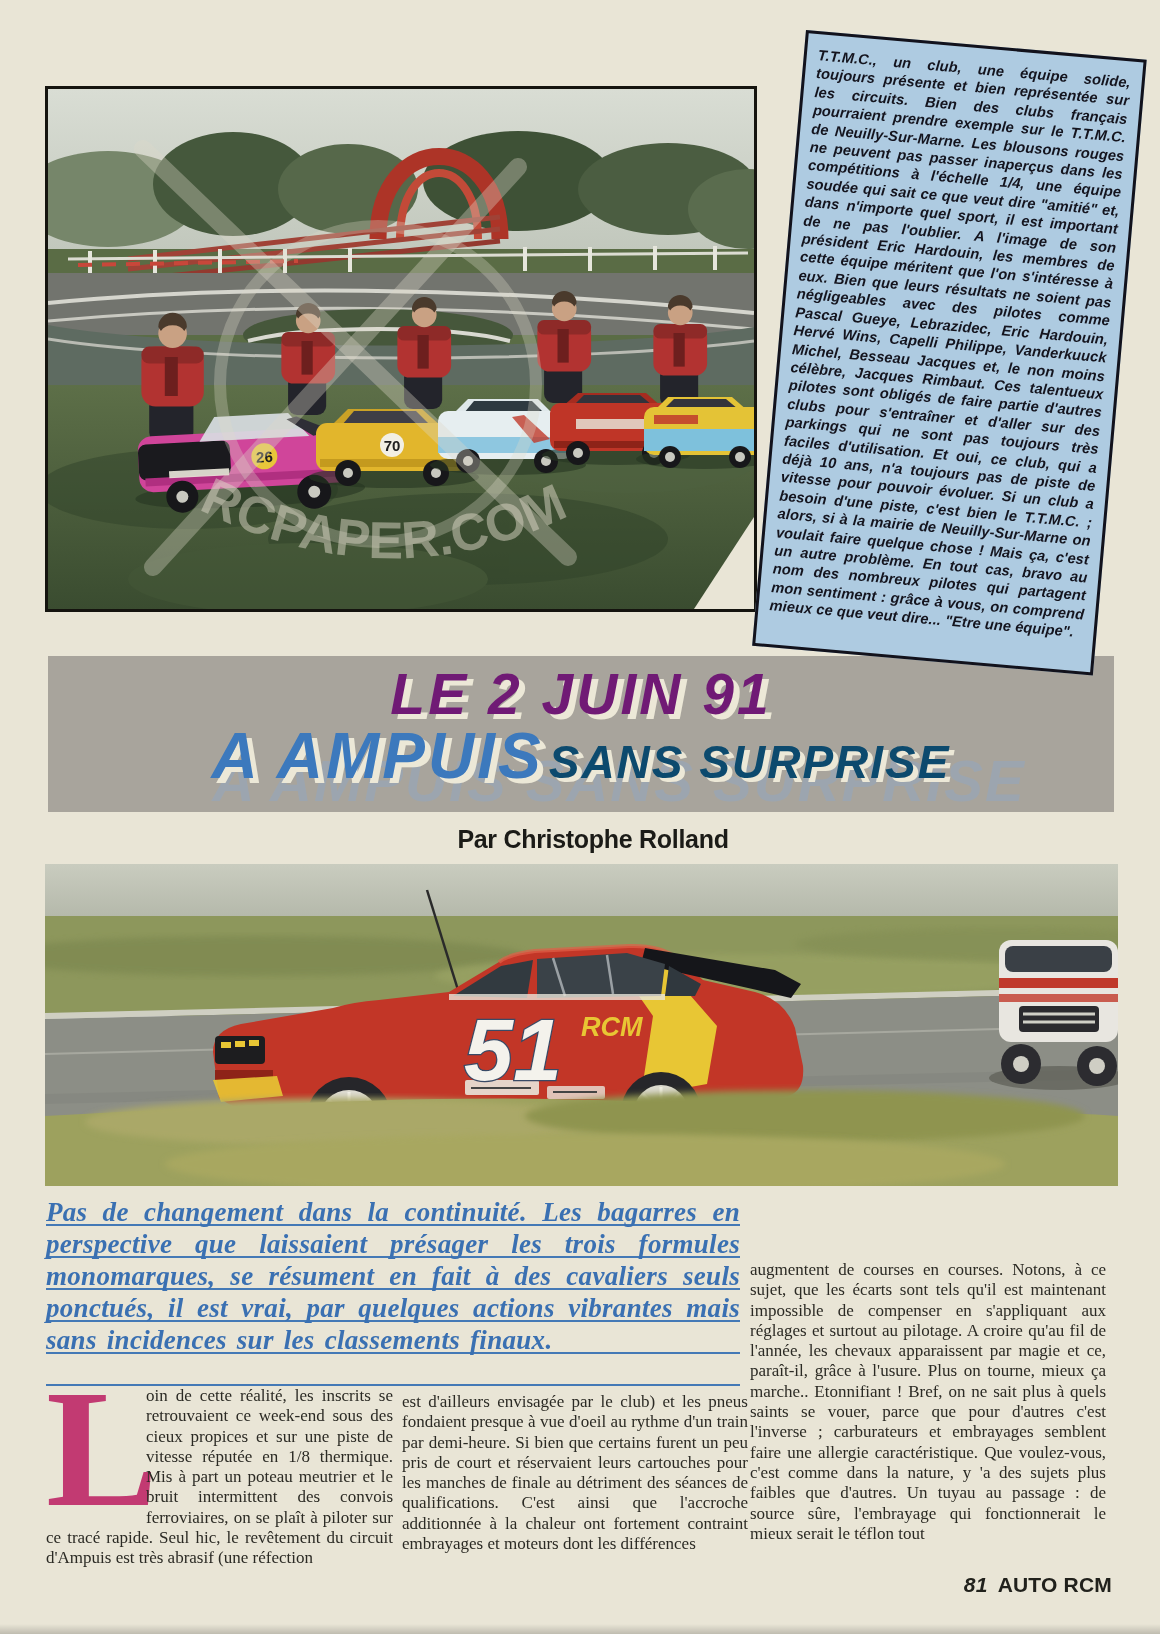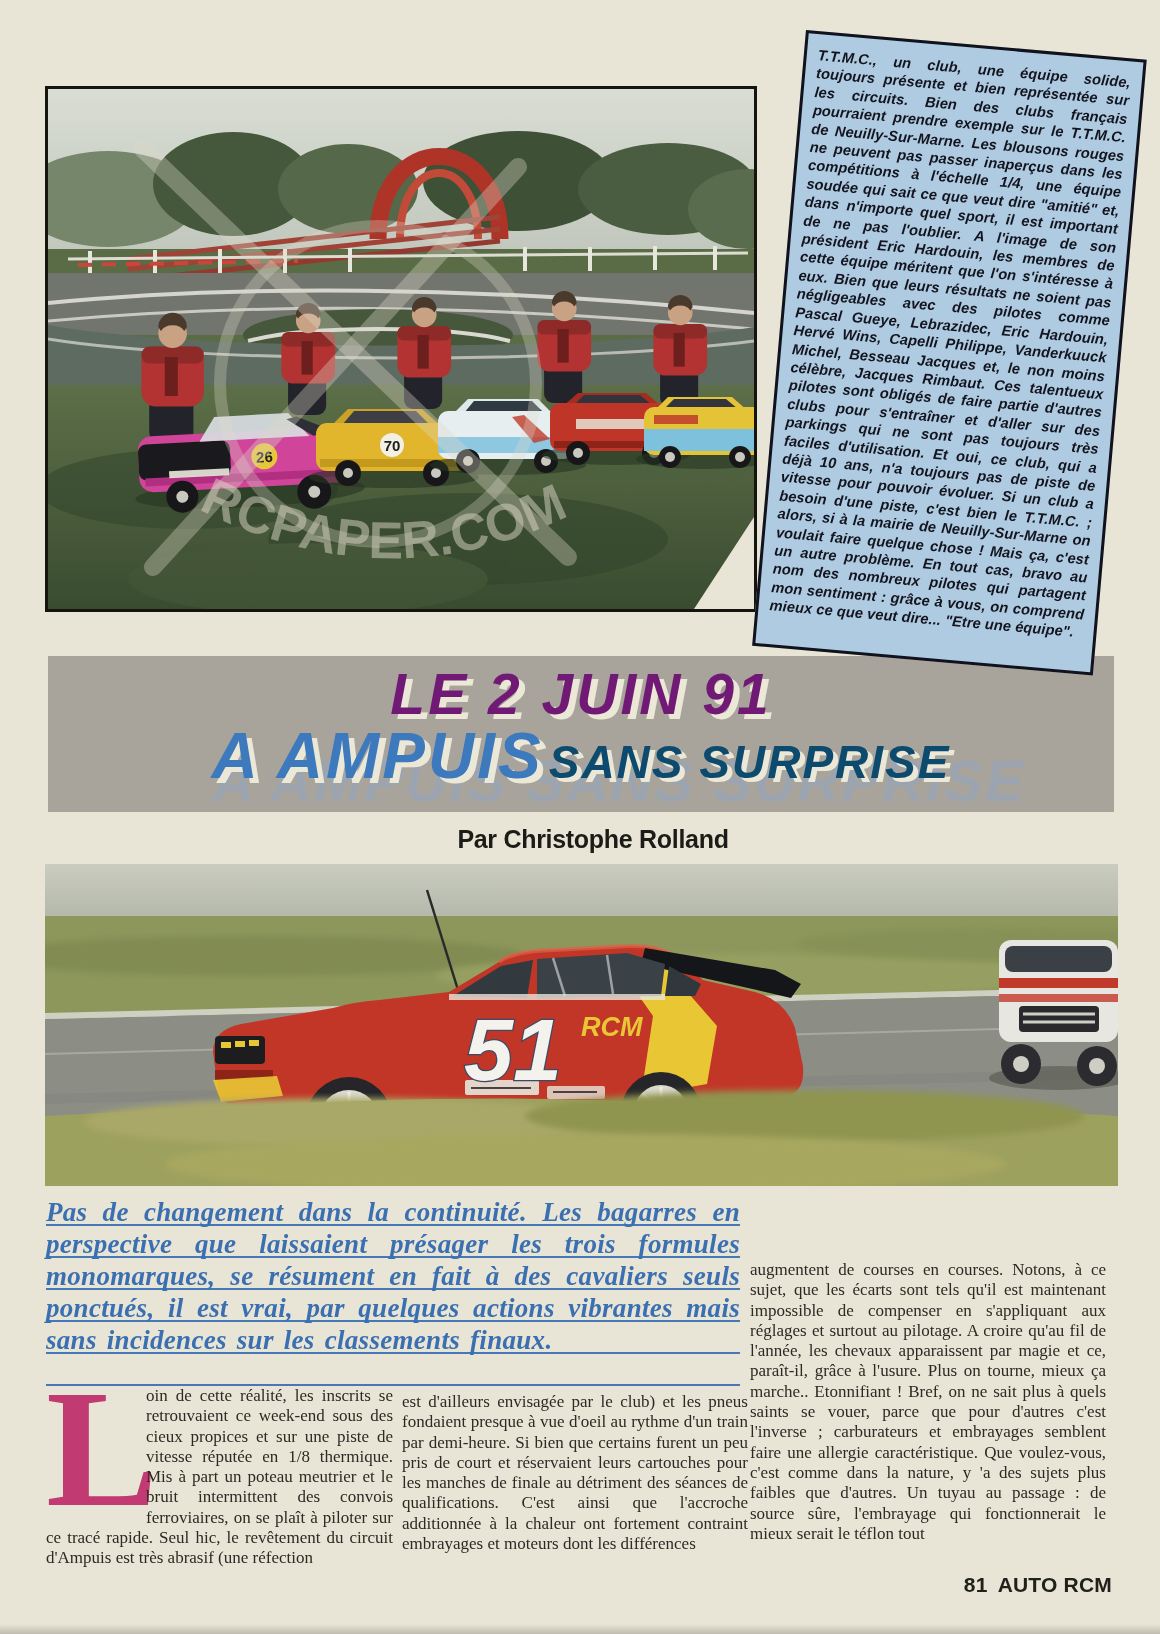--- a/index.html
+++ b/index.html
@@ -55,21 +55,21 @@
         text-align:justify;}
   .bodycol p{margin:0;}
   .col-left{left:46px;top:1386px;width:347px;}
   .col-mid{left:402px;top:1392px;width:346px;}
   .col-right{left:750px;top:1260px;width:356px;}
   .dropcap{float:left;width:92px;height:122px;margin:4px 8px 0 0;
         font:700 168px/116px "Liberation Serif",serif;color:#c23a72;text-align:left;}
 
   .footer{position:absolute;left:860px;top:1572px;width:252px;text-align:right;
         font:700 21px/1.2 "Liberation Sans",sans-serif;color:#21211c;letter-spacing:.2px;}
-  .footer .num{margin-right:10px;}
+  .footer .num{margin-right:10px;font-style:italic;}
 </style>
 </head>
 <body>
 
 <div class="page">
 
   <div class="photo1">
     <svg viewBox="0 0 706 520" preserveAspectRatio="none">
       <defs>
         <linearGradient id="skyG" x1="0" y1="0" x2="0" y2="1">

